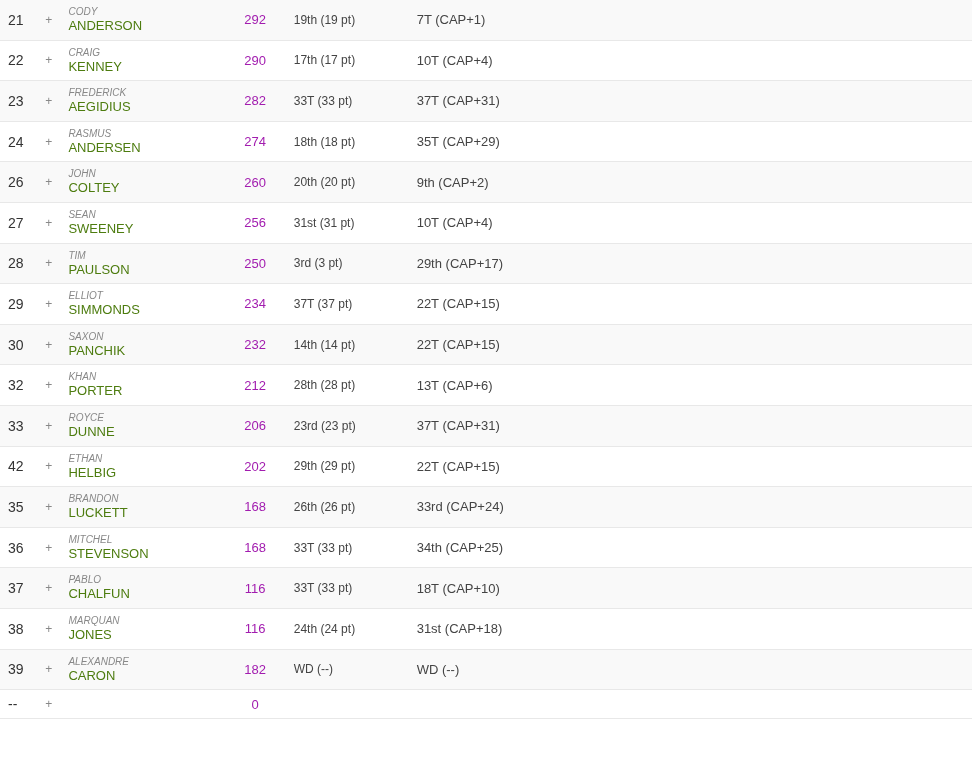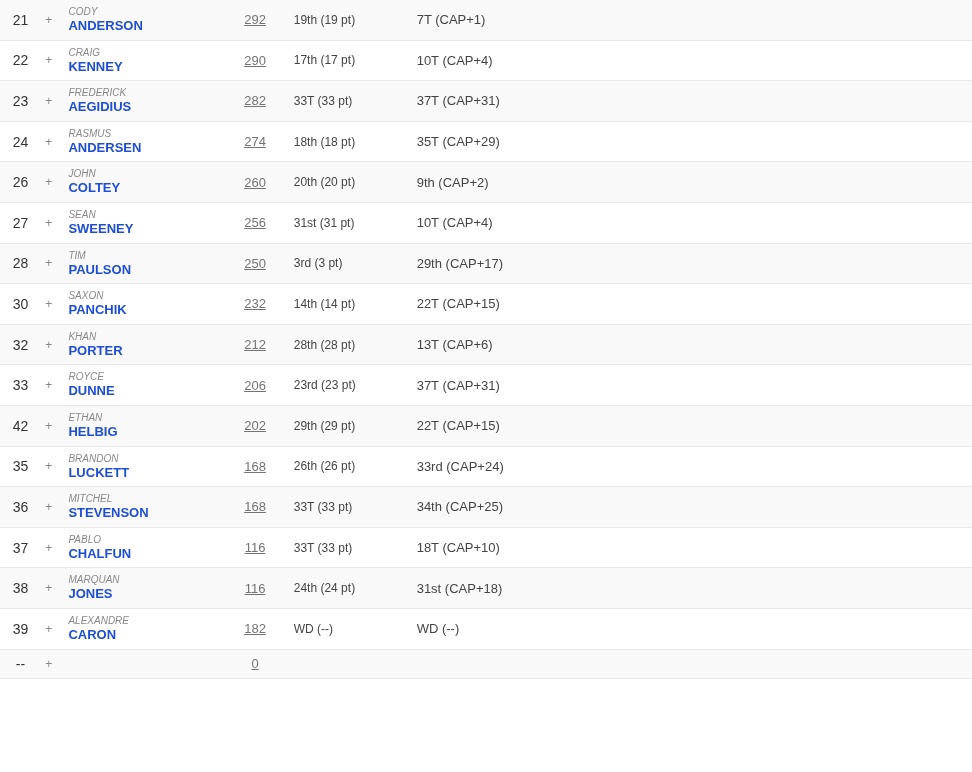--- a/index.html
+++ b/index.html
@@ -21,21 +21,21 @@
     }
     tr:nth-child(even) {
       background: #fff;
     }
     td {
       padding: 6px 8px;
       vertical-align: middle;
     }
     .rank-cell {
       width: 36px;
-      text-align: center;
+      text-align: left;
       font-size: 14px;
       color: #333;
       font-weight: normal;
       padding-right: 4px;
     }
     .plus-cell {
       width: 18px;
       text-align: center;
       color: #888;
       font-size: 12px;
@@ -45,31 +45,30 @@
     }
     .name-first {
       font-size: 10px;
       color: #888;
       text-transform: uppercase;
       line-height: 1.2;
       font-style: italic;
     }
     .name-last {
       font-size: 13px;
-      color: #1d4ed8;
-      font-weight: bold;
+      color: #4d7c0f;
+      font-weight: normal;
       text-transform: uppercase;
       line-height: 1.2;
     }
     .points-cell {
       width: 60px;
       text-align: center;
       font-size: 13px;
-      color: #737373;
-      text-decoration: underline;
+      color: #a21caf;
     }
     .rank1-cell {
       width: 120px;
       font-size: 12px;
       color: #444;
     }
     .rank2-cell {
       width: 130px;
       font-size: 13px;
       color: #444;
@@ -185,20 +184,35 @@
       </td>
       <td class="points-cell">250</td>
       <td class="rank1-cell">3rd (3 pt)</td>
       <td class="rank2-cell">29th (CAP+17)</td>
       <td class="empty-cell"></td>
       <td class="empty-cell"></td>
       <td class="empty-cell"></td>
       <td class="empty-cell-lg"></td>
     </tr>
       <tr>
+      <td class="rank-cell">29</td>
+      <td class="plus-cell">+</td>
+      <td class="name-cell">
+        <div class="name-first">ELLIOT</div>
+        <div class="name-last">SIMMONDS</div>
+      </td>
+      <td class="points-cell">234</td>
+      <td class="rank1-cell">37T (37 pt)</td>
+      <td class="rank2-cell">22T (CAP+15)</td>
+      <td class="empty-cell"></td>
+      <td class="empty-cell"></td>
+      <td class="empty-cell"></td>
+      <td class="empty-cell-lg"></td>
+    </tr>
+      <tr>
       <td class="rank-cell">30</td>
       <td class="plus-cell">+</td>
       <td class="name-cell">
         <div class="name-first">SAXON</div>
         <div class="name-last">PANCHIK</div>
       </td>
       <td class="points-cell">232</td>
       <td class="rank1-cell">14th (14 pt)</td>
       <td class="rank2-cell">22T (CAP+15)</td>
       <td class="empty-cell"></td>

